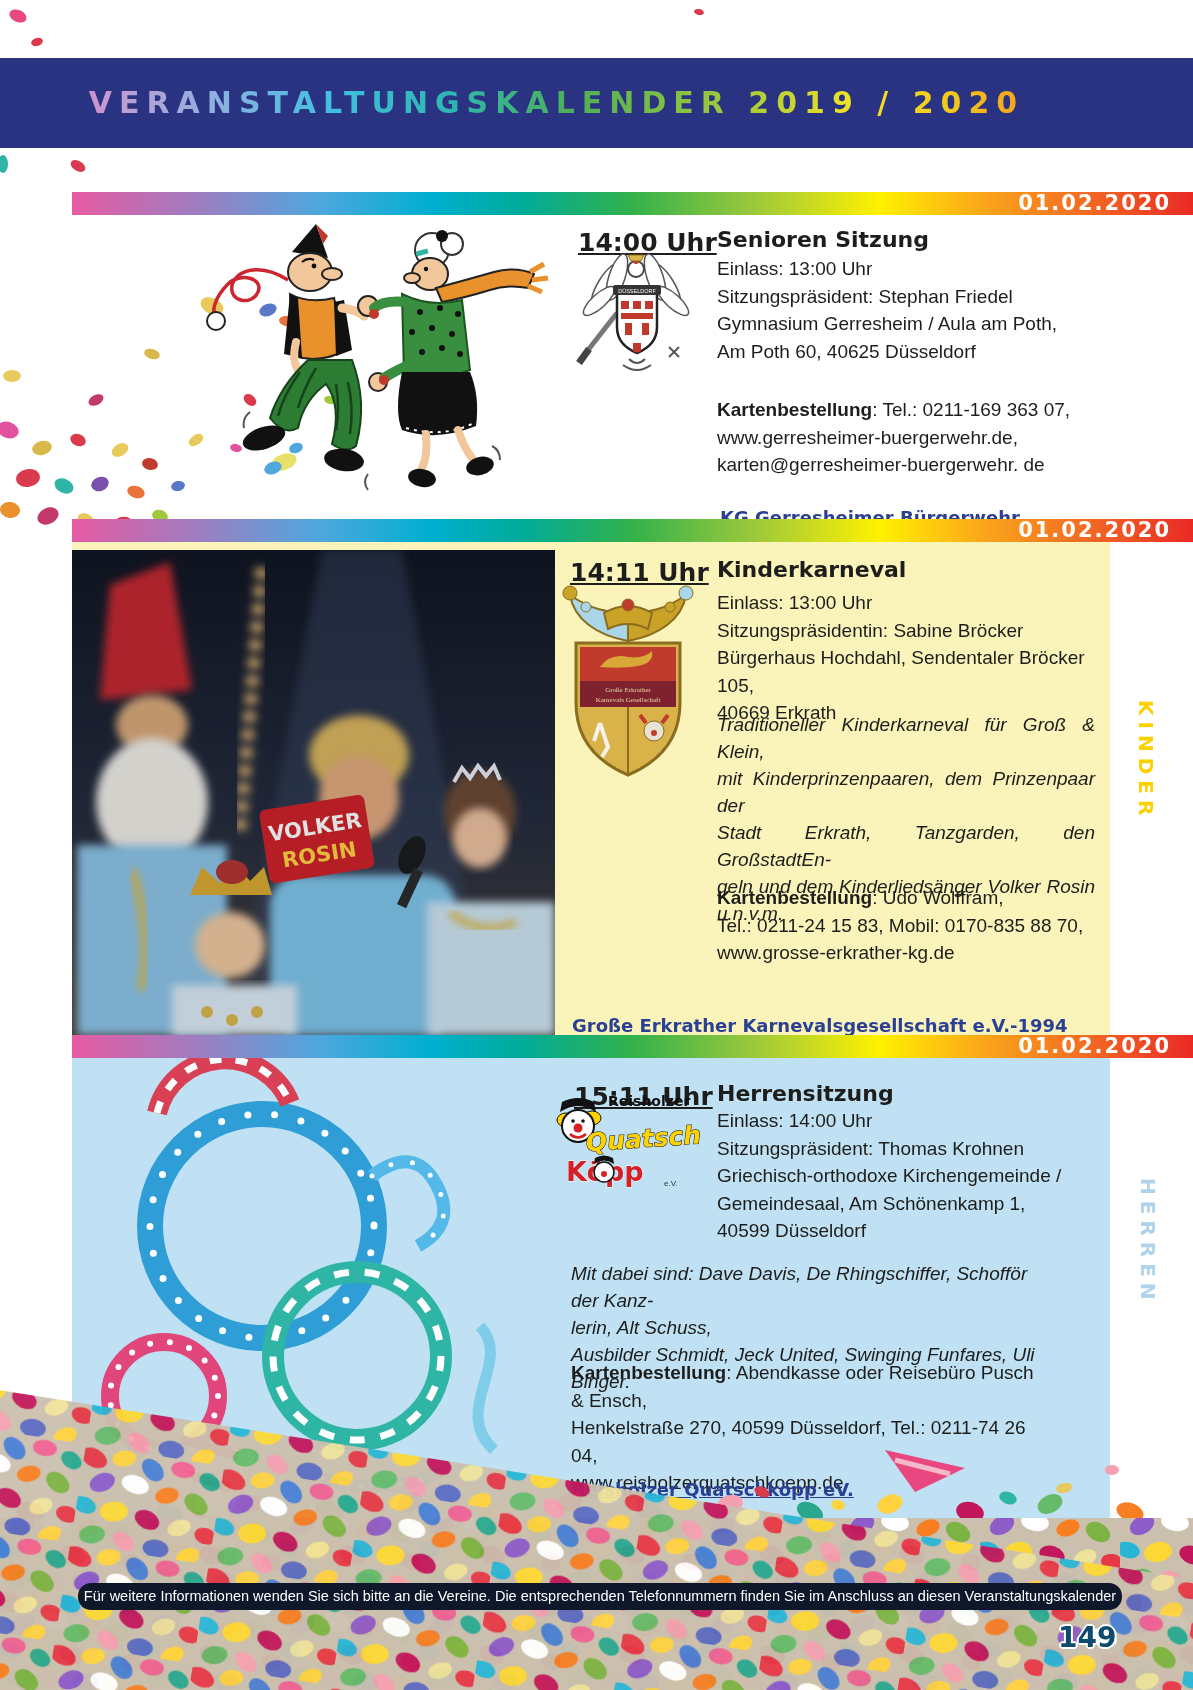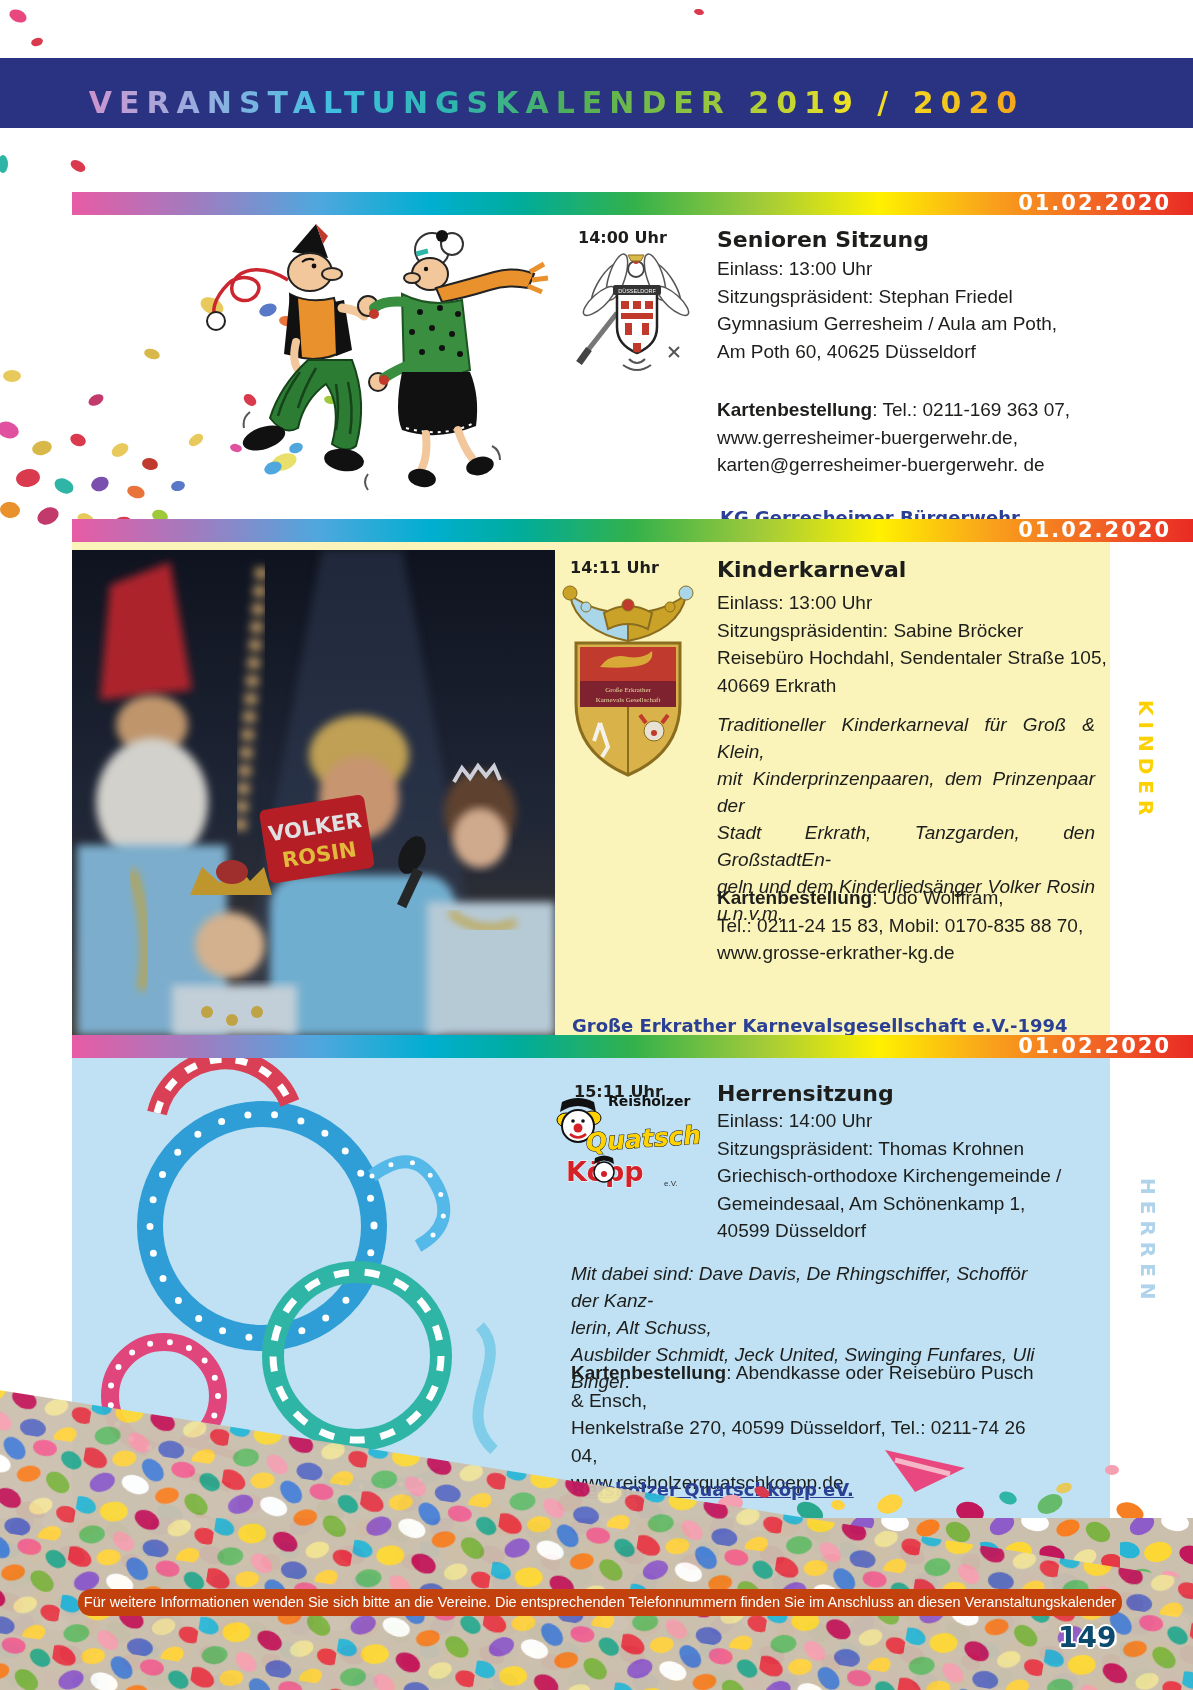--- a/index.html
+++ b/index.html
@@ -1,48 +1,48 @@
 <!DOCTYPE html>
 <html><head>
 <meta charset="utf-8">
 <style>
   html,body{margin:0;padding:0;background:#fff;}
   #page{position:relative;width:1193px;height:1690px;background:#fff;overflow:hidden;
         font-family:"Liberation Sans",sans-serif;color:#1d1d1b;}
   .abs{position:absolute;}
   
-  .band{left:0;top:58px;width:1193px;height:70px;background:#2a3382;}
+  .band{left:0;top:58px;width:1193px;height:90px;background:#2a3382;}
   .band h1{margin:0;line-height:90px;text-align:center;padding-right:80px;
     font-family:"DejaVu Sans",sans-serif;font-weight:bold;font-size:30px;letter-spacing:7px;
     background:linear-gradient(90deg,#ef6aa8 0%,#c49bd2 9%,#8fb0e0 18%,#3fc0e0 28%,#2eb6ae 38%,
       #4fae57 48%,#7fbf45 56%,#b5cf35 64%,#f4e426 72%,#f2c51d 80%,#f78f1e 89%,#e8402a 100%);
     -webkit-background-clip:text;background-clip:text;color:transparent;}
   
   .rbar{left:72px;width:1121px;height:23px;
     background:linear-gradient(90deg,#e75ba4 0%,#a07cc0 11%,#4fa7de 22%,#00afd0 32%,#00ac9a 40%,
       #33b14b 50%,#9dc93b 61%,#fff100 72%,#f9a11b 82%,#f26724 91%,#e92a24 100%);}
   .rbar .date{display:block;text-align:right;padding-right:22px;line-height:23px;color:#fff;
     font-family:"DejaVu Sans",sans-serif;font-weight:bold;font-size:21px;letter-spacing:2px;}
   
   .box-yellow{left:72px;top:542px;width:1038px;height:493px;background:#faf4ba;}
   .box-blue{left:72px;top:1058px;width:1038px;height:522px;background:#bfe1f3;}
   
-  .time{font-family:"DejaVu Sans",sans-serif;font-weight:bold;font-size:16px;white-space:nowrap;}
+  .time{font-family:"DejaVu Sans",sans-serif;font-weight:bold;font-size:25px;white-space:nowrap;text-decoration:underline;}
   .etitle{font-family:"DejaVu Sans",sans-serif;font-weight:bold;font-size:22px;white-space:nowrap;}
   .details p,.kblock p,.desc p{margin:0;font-size:19px;line-height:27.5px;}
   .desc p{font-style:italic;line-height:27px;}
   .jline{text-align:justify;text-align-last:justify;}
   .b{font-weight:bold;}
   .club{font-family:"DejaVu Sans",sans-serif;font-weight:bold;font-size:18px;color:#2b4095;white-space:nowrap;margin-top:23px;}
   .tab{writing-mode:vertical-rl;font-family:"DejaVu Sans",sans-serif;font-weight:bold;
        font-size:20px;letter-spacing:6px;white-space:nowrap;}
   .tab-kinder{color:#fdd000;}
   .tab-herren{color:#aed3ea;}
   
-  .footbar{left:78px;top:1583px;width:1044px;height:27px;background:#c2410c;border-radius:13px;z-index:6;margin-top:6px;}
+  .footbar{left:78px;top:1583px;width:1044px;height:27px;background:#0f172a;border-radius:13px;z-index:6;}
   .footbar p{margin:0;color:#fff;font-size:14.5px;line-height:27px;text-align:center;}
   .pagenum{left:1058px;top:1621px;z-index:6;font-family:"DejaVu Sans",sans-serif;font-weight:bold;
     font-size:28px;color:#0c4a6e;
     text-shadow:-2px 0 #fff,2px 0 #fff,0 -2px #fff,0 2px #fff,-1px -1px #fff,1px 1px #fff,-1px 1px #fff,1px -1px #fff;}
   svg{display:block;}
 </style>
 </head>
 <body>
 
 <div id="page">
@@ -273,21 +273,21 @@
     <circle cx="98" cy="148" r="10" fill="#e8e2d4" stroke="#8a6d1f"></circle>
     <path d="M90,140 l-6,-8 M106,140 l6,-8" stroke="#c03b2e" stroke-width="4"></path>
     <circle cx="98" cy="150" r="3" fill="#c03b2e"></circle>
   </svg>
 
   <div class="abs time" style="left:570px;top:558px;">14:11 Uhr</div>
   <div class="abs etitle" style="left:717px;top:557px;">Kinderkarneval</div>
   <div class="abs details" style="left:717px;top:589px;width:400px;">
     <p>Einlass: 13:00 Uhr</p>
     <p>Sitzungspräsidentin: Sabine Bröcker</p>
-    <p>Reisebüro Hochdahl, Sendentaler Straße 105,</p>
+    <p>Bürgerhaus Hochdahl, Sendentaler Bröcker 105,</p>
     <p>40669 Erkrath</p>
   </div>
   <div class="abs desc" style="left:717px;top:711px;width:378px;">
     <p class="jline">Traditioneller Kinderkarneval für Groß &amp; Klein,</p>
     <p class="jline">mit Kinderprinzenpaaren, dem Prinzenpaar der</p>
     <p class="jline">Stadt Erkrath, Tanzgarden, den GroßstadtEn-</p>
     <p class="jline">geln und dem Kinderliedsänger Volker Rosin</p>
     <p>u.n.v.m.</p>
   </div>
   <div class="abs kblock" style="left:717px;top:884px;width:400px;">

